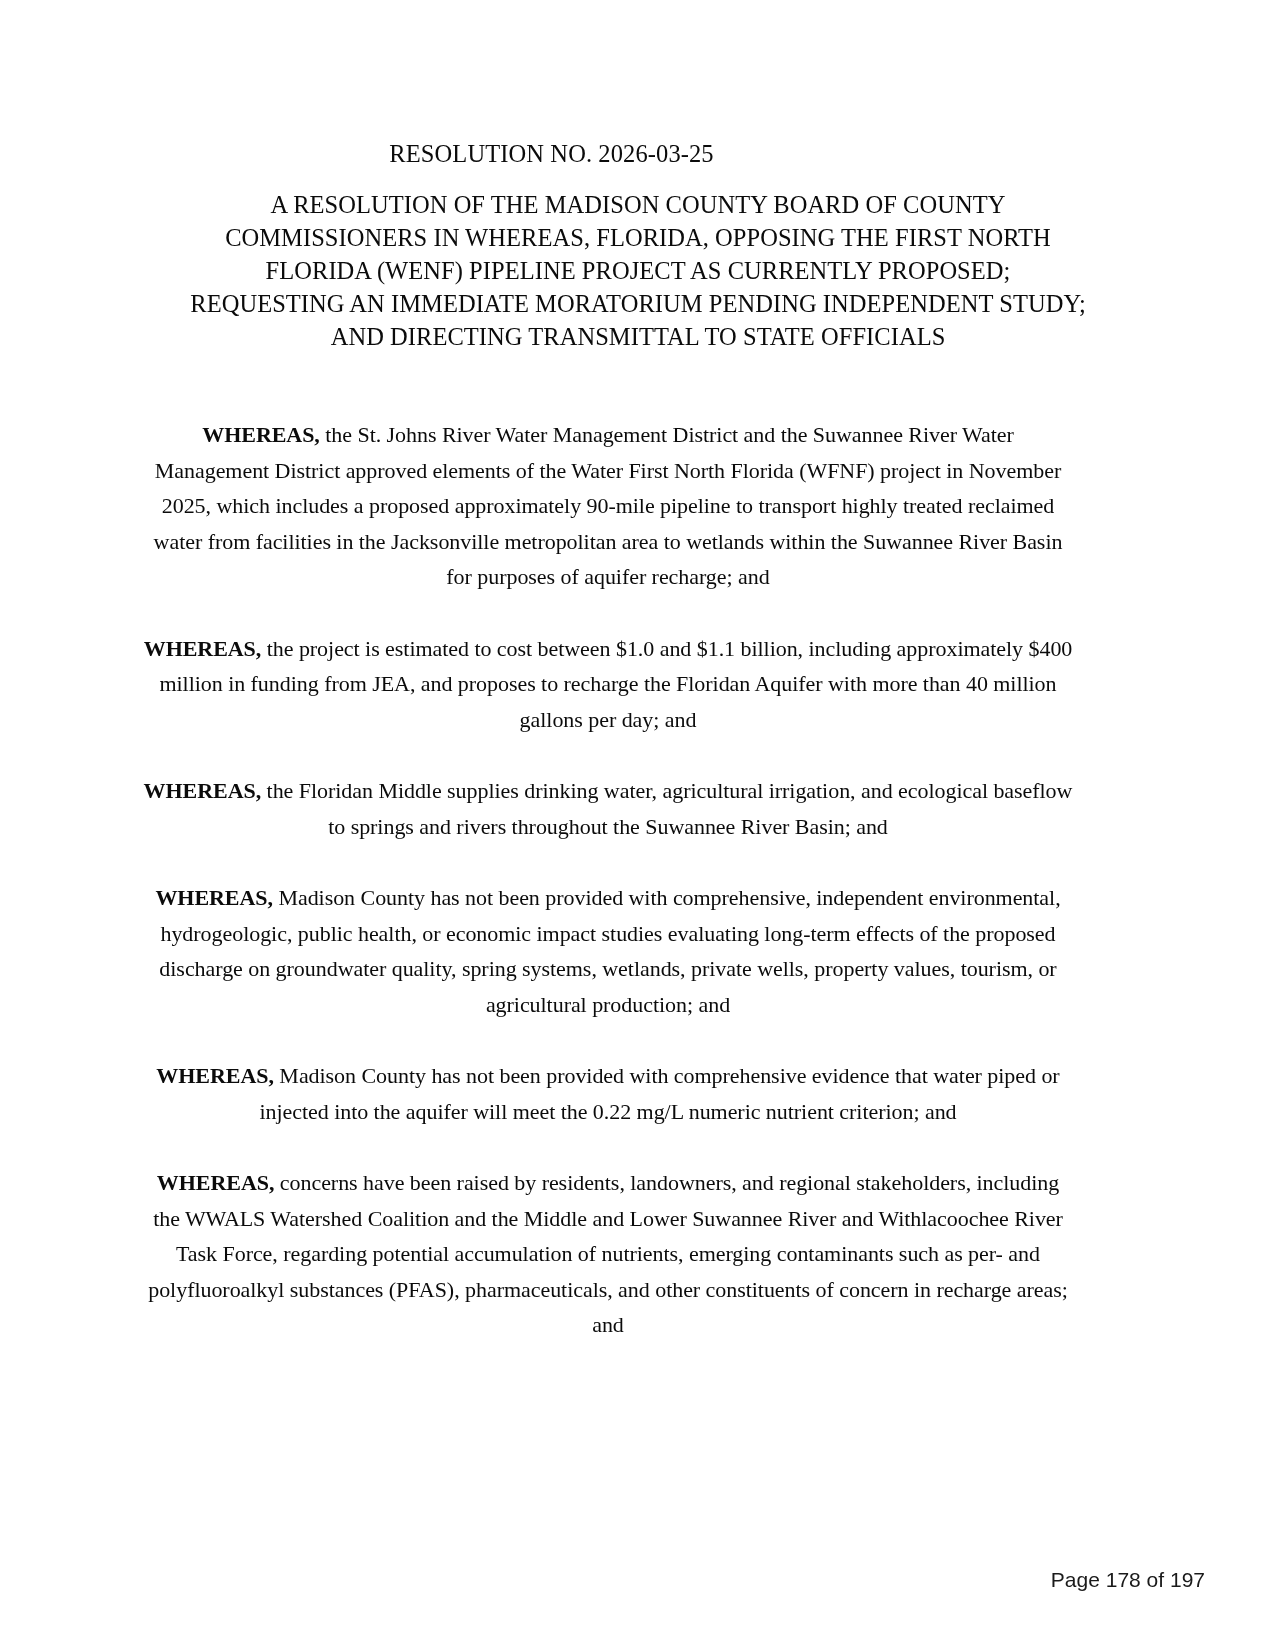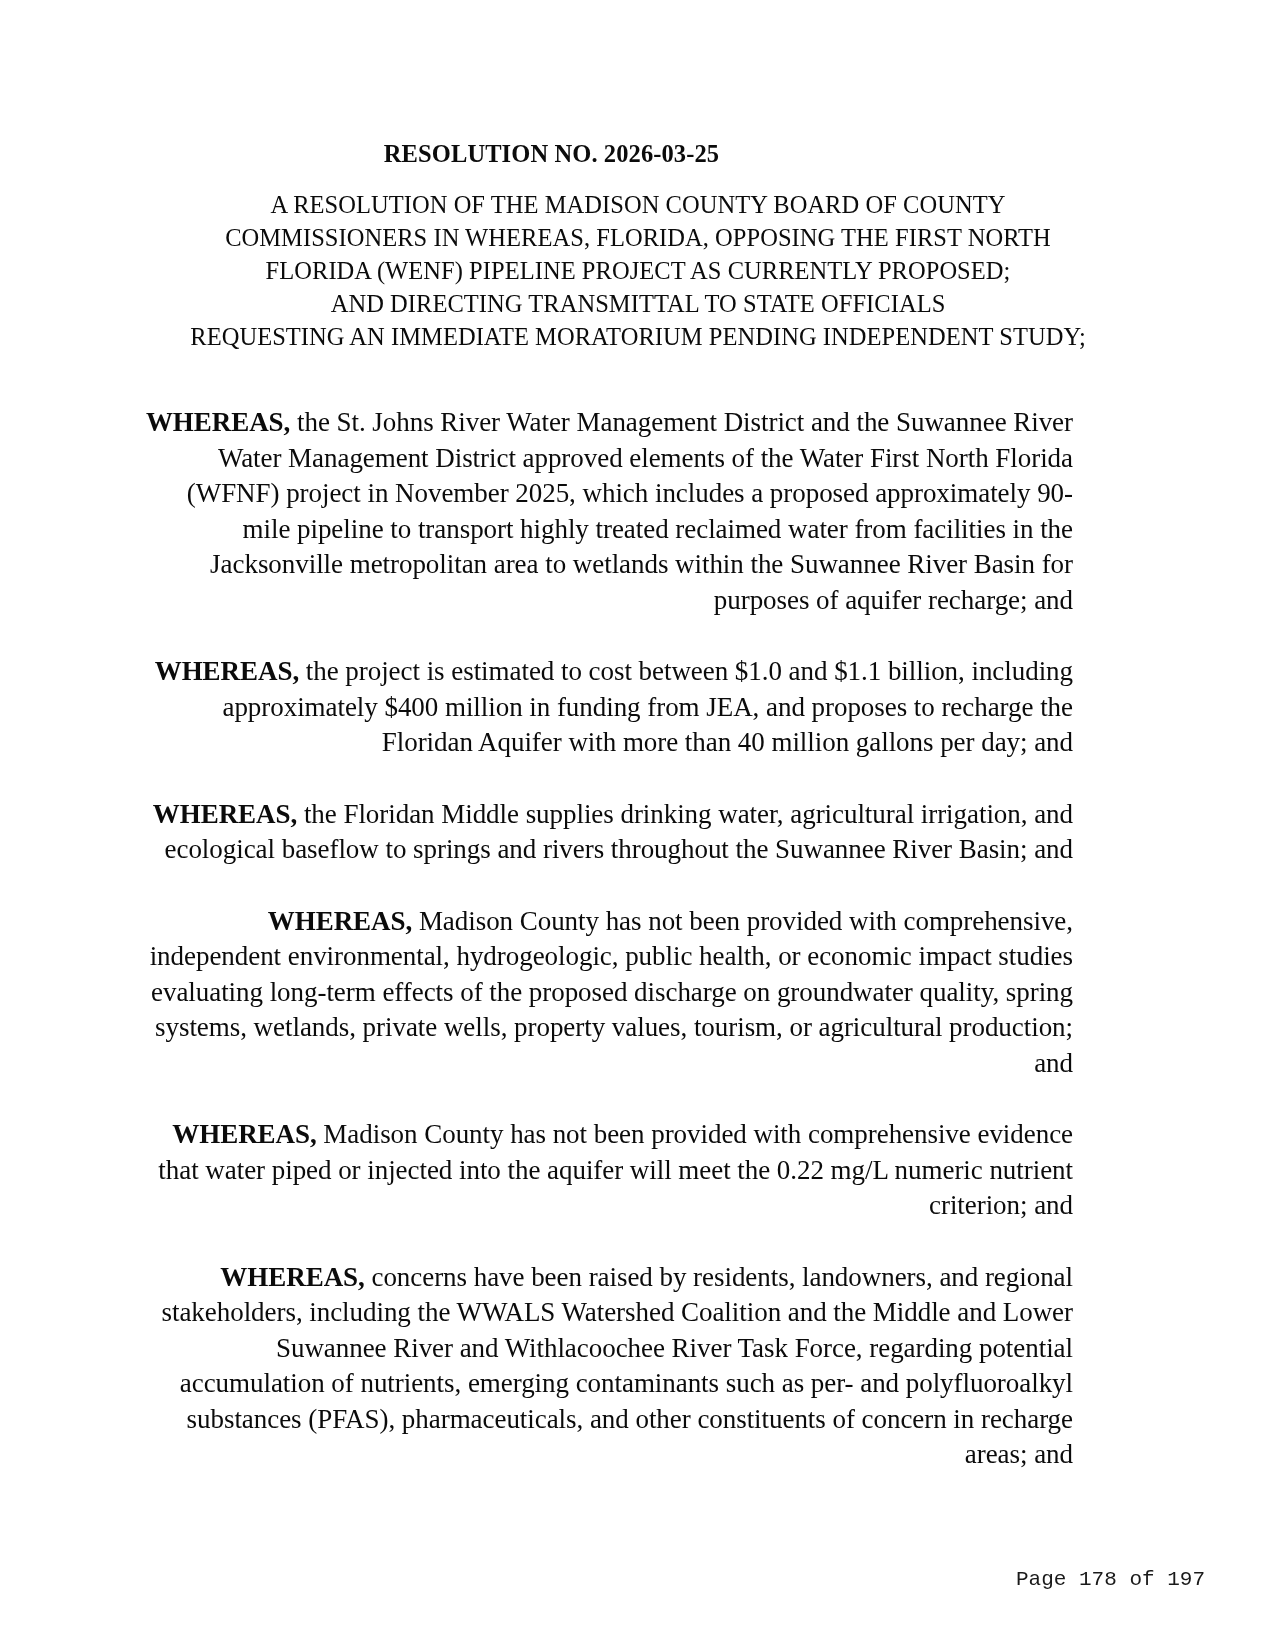--- a/index.html
+++ b/index.html
@@ -26,21 +26,21 @@
     overflow: hidden;
   }
 
   
   .resolution-number {
     position: absolute;
     top: 140px;
     left: 0;
     width: 1103px;
     text-align: center;
-    font-weight: bold;
+    font-weight: normal;
     font-size: 24.5px;
     letter-spacing: 0.1px;
   }
 
   .title-block {
     position: absolute;
     top: 188px;
     left: 143px;
     width: 990px;
     text-align: center;
@@ -53,59 +53,59 @@
 
   
   .body-block {
     position: absolute;
     top: 405px;
     left: 143px;
     width: 930px;
   }
 
   .clause {
-    font-size: 27px;
+    font-size: 22px;
     line-height: 35.5px;
-    text-align: right;
-    margin: 0 0 36px 0;
+    text-align: center;
+    margin: 12px 0 36px 0;
     letter-spacing: -0.05px;
   }
   .clause:last-child { margin-bottom: 0; }
 
   .clause .lead {
     font-weight: bold;
   }
 
   
   .footer {
     position: absolute;
     top: 1568px;
     left: 0;
     width: 1275px;
     padding-right: 70px;
     box-sizing: border-box;
     text-align: right;
-    font-family: Liberation Mono, monospace;
+    font-family: Liberation Sans, sans-serif;
     font-size: 21px;
     color: #1a1a1a;
   }
 </style>
 </head>
 <body>
 
 <div class="page">
 
   <div class="resolution-number">RESOLUTION NO. 2026-03-25</div>
 
   <div class="title-block">
     <span class="title-line">A RESOLUTION OF THE MADISON COUNTY BOARD OF COUNTY</span>
     <span class="title-line">COMMISSIONERS IN WHEREAS, FLORIDA, OPPOSING THE FIRST NORTH</span>
     <span class="title-line">FLORIDA (WENF) PIPELINE PROJECT AS CURRENTLY PROPOSED;</span>
+    <span class="title-line">REQUESTING AN IMMEDIATE MORATORIUM PENDING INDEPENDENT STUDY;</span>
     <span class="title-line">AND DIRECTING TRANSMITTAL TO STATE OFFICIALS</span>
-    <span class="title-line">REQUESTING AN IMMEDIATE MORATORIUM PENDING INDEPENDENT STUDY;</span>
   </div>
 
   <div class="body-block">
     <p class="clause">
       <span class="lead">WHEREAS,</span><span> the St. Johns River Water Management District and the Suwannee River Water Management District approved elements of the Water First North Florida (WFNF) project in November 2025, which includes a proposed approximately 90-mile pipeline to transport highly treated reclaimed water from facilities in the Jacksonville metropolitan area to wetlands within the Suwannee River Basin for purposes of aquifer recharge; and</span>
     </p>
     <p class="clause">
       <span class="lead">WHEREAS,</span><span> the project is estimated to cost between $1.0 and $1.1 billion, including approximately $400 million in funding from JEA, and proposes to recharge the Floridan Aquifer with more than 40 million gallons per day; and</span>
     </p>
     <p class="clause">

